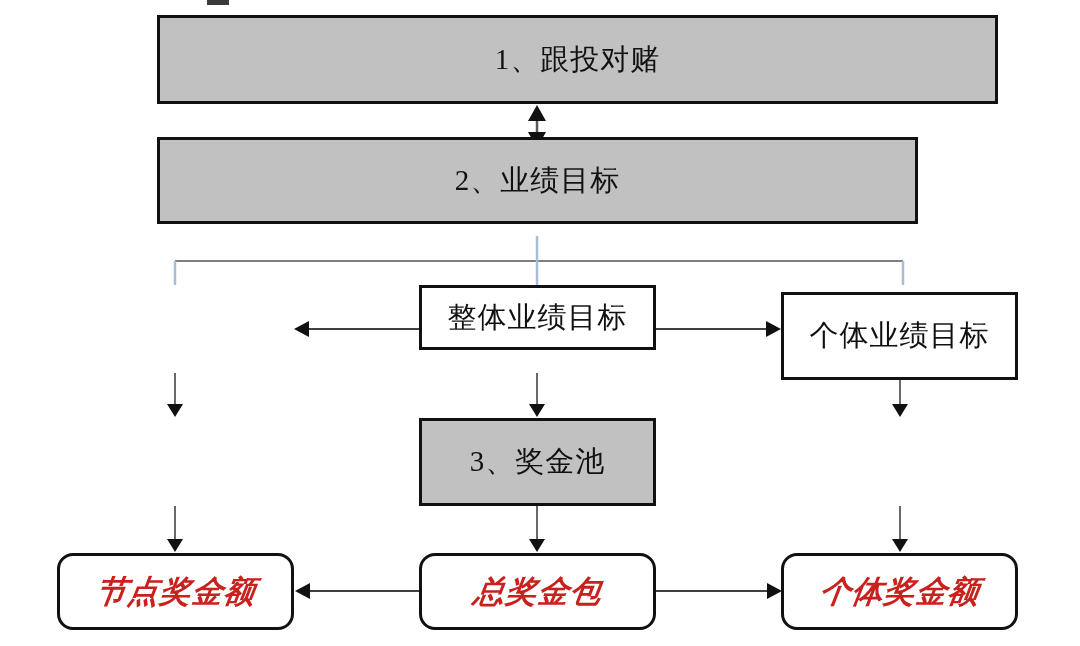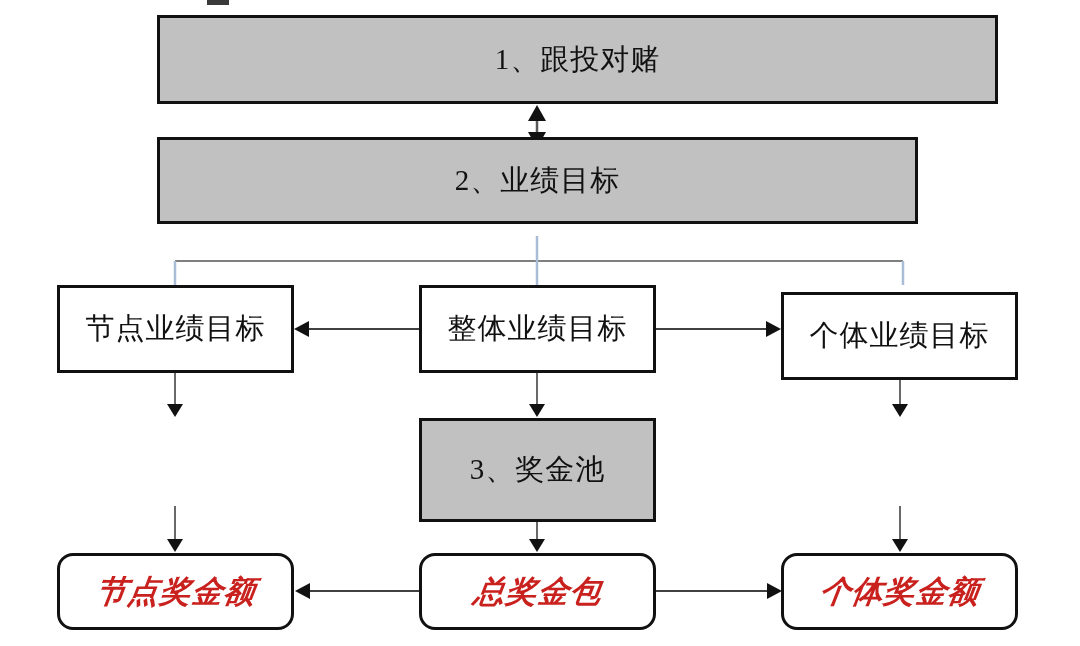--- a/index.html
+++ b/index.html
@@ -101,31 +101,28 @@
   <div id="top-artifact"></div>
 
   <div class="node gray" style="left:157px;top:15px;width:841px;height:89px">
     <span class="label">1、跟投对赌</span>
   </div>
 
   <div class="node gray" style="left:157px;top:137px;width:761px;height:87px">
     <span class="label">2、业绩目标</span>
   </div>
 
-  <div class="node" style="left:57px;top:285px;width:237px;height:88px">
-    <span class="label">节点业绩目标</span>
-  </div>
-  <div class="node" style="left:419px;top:285px;width:237px;height:88px">
+  <div class="node" style="left:419px;top:285px;width:237px;height:65px">
     <span class="label">整体业绩目标</span>
   </div>
   <div class="node" style="left:781px;top:292px;width:237px;height:88px">
     <span class="label">个体业绩目标</span>
   </div>
 
-  <div class="node gray" style="left:419px;top:418px;width:237px;height:104px">
+  <div class="node gray" style="left:419px;top:418px;width:237px;height:88px">
     <span class="label">3、奖金池</span>
   </div>
 
   <div class="node rounded" style="left:57px;top:553px;width:237px;height:77px">
     <span class="label red">节点奖金额</span>
   </div>
   <div class="node rounded" style="left:419px;top:553px;width:237px;height:77px">
     <span class="label red">总奖金包</span>
   </div>
   <div class="node rounded" style="left:781px;top:553px;width:237px;height:77px">

